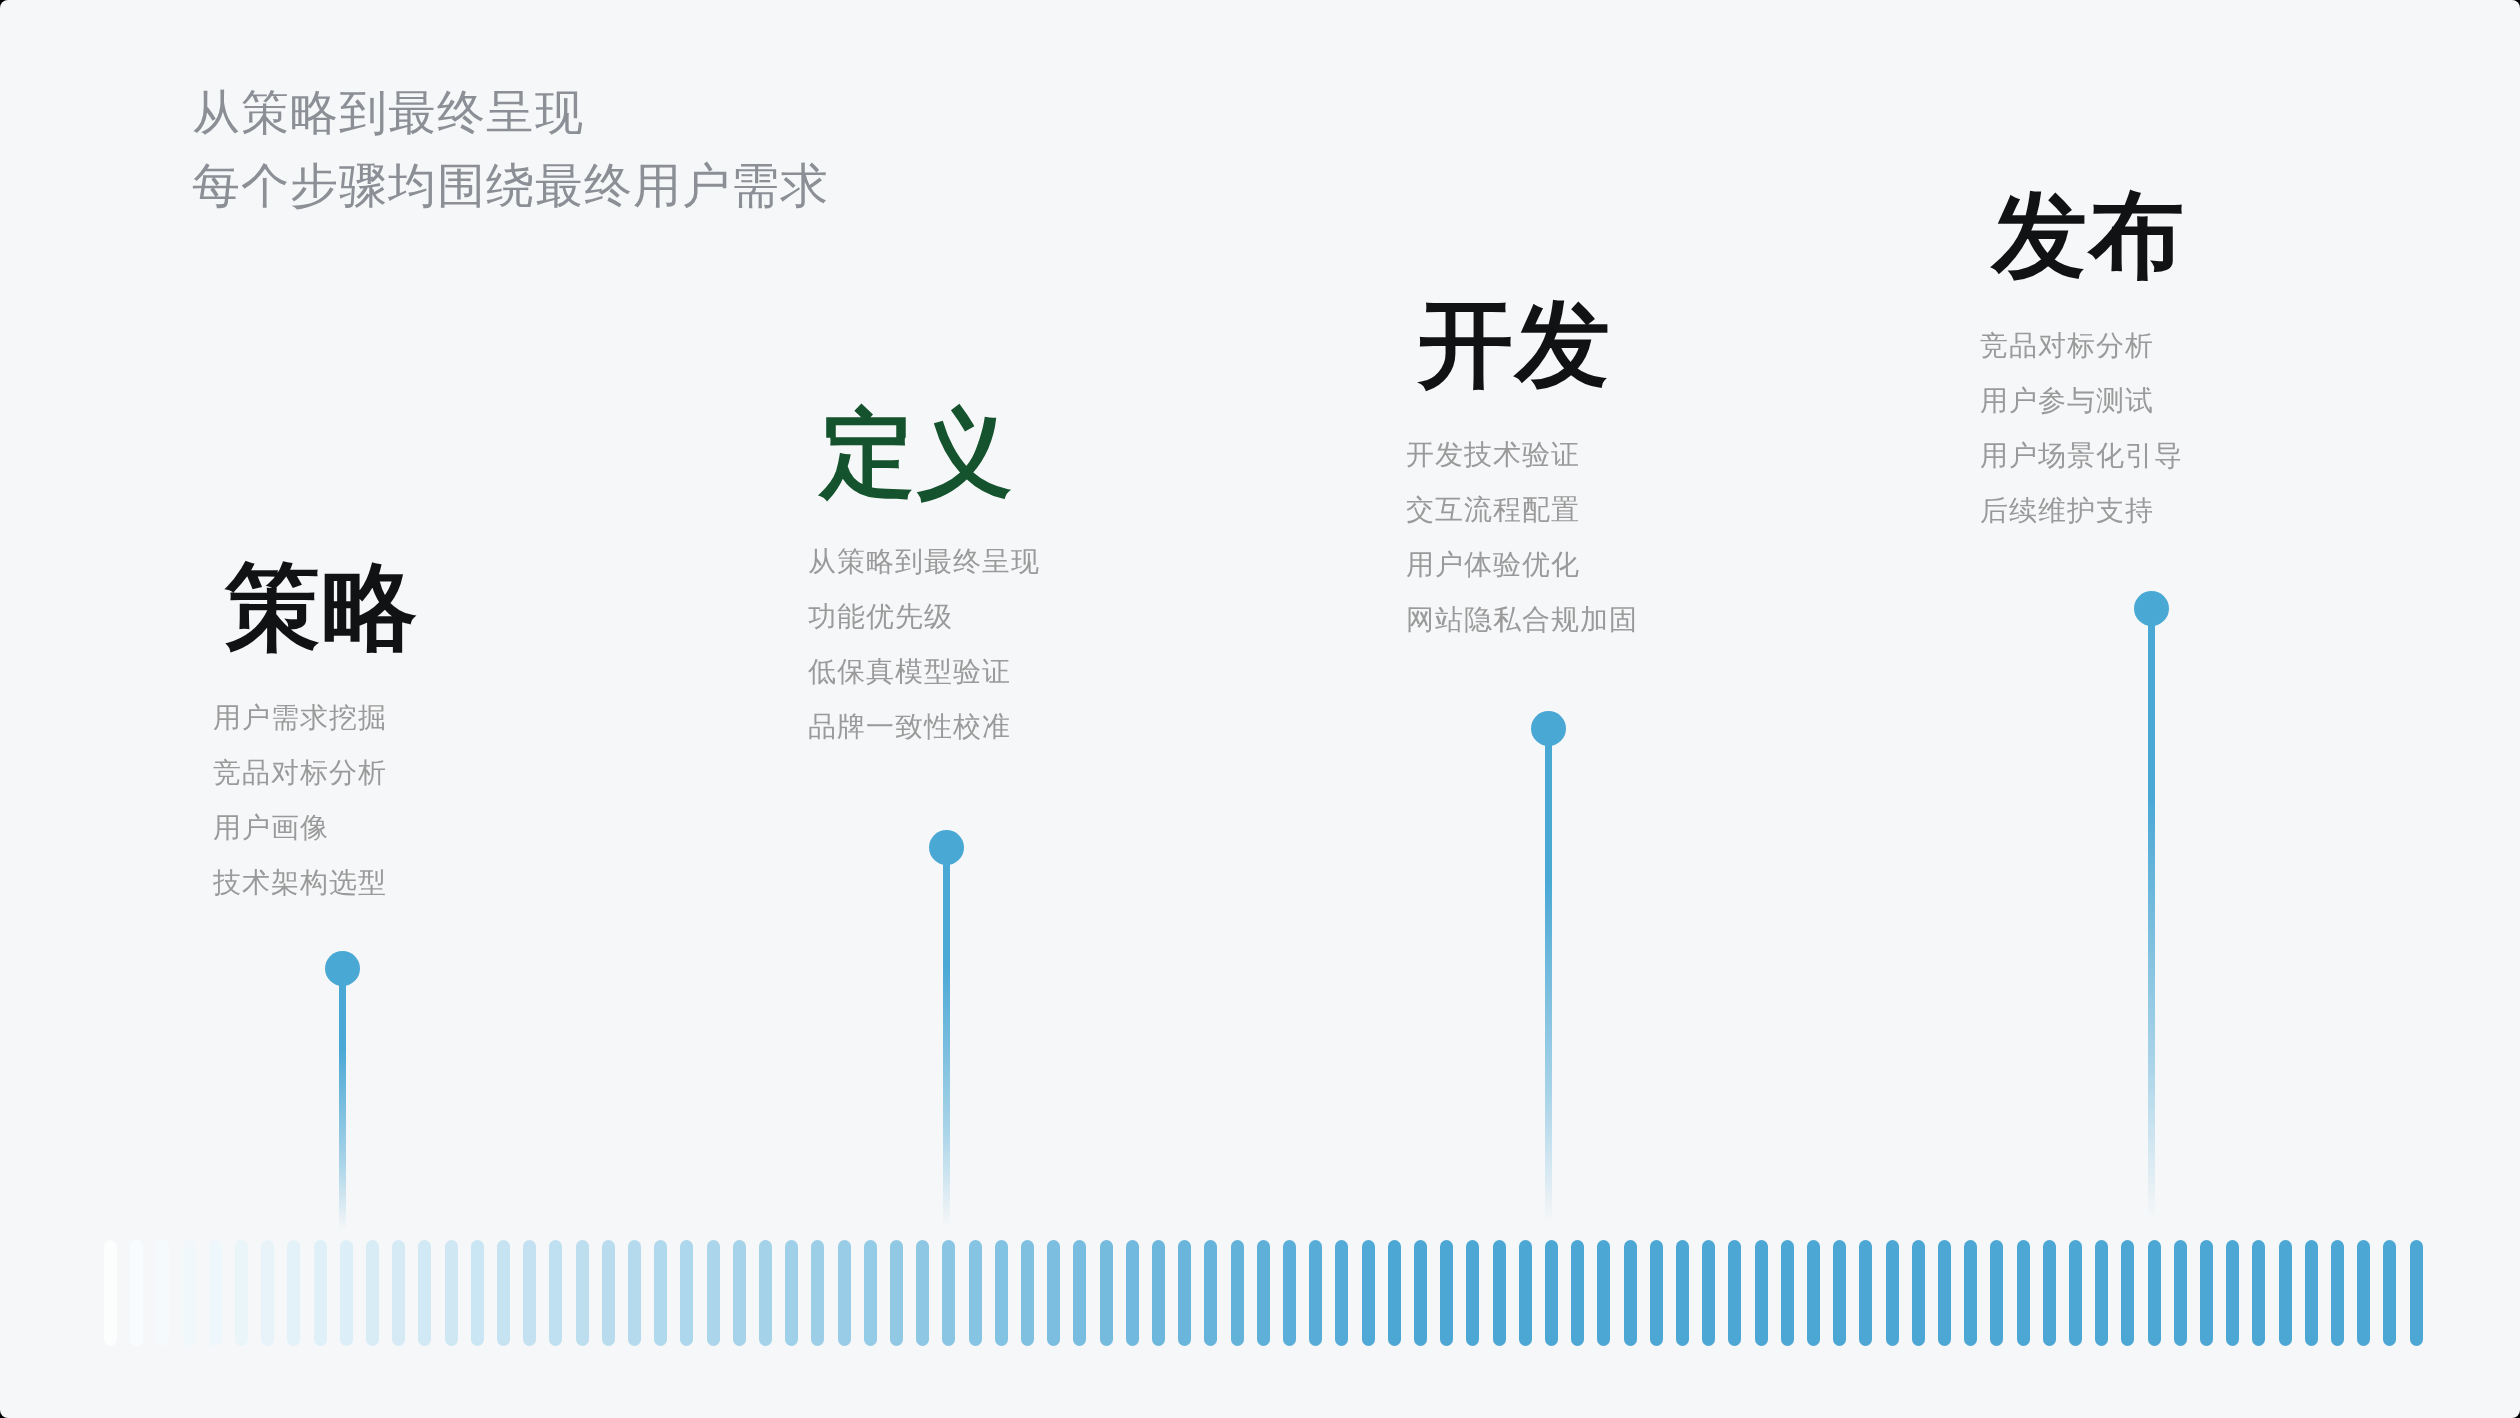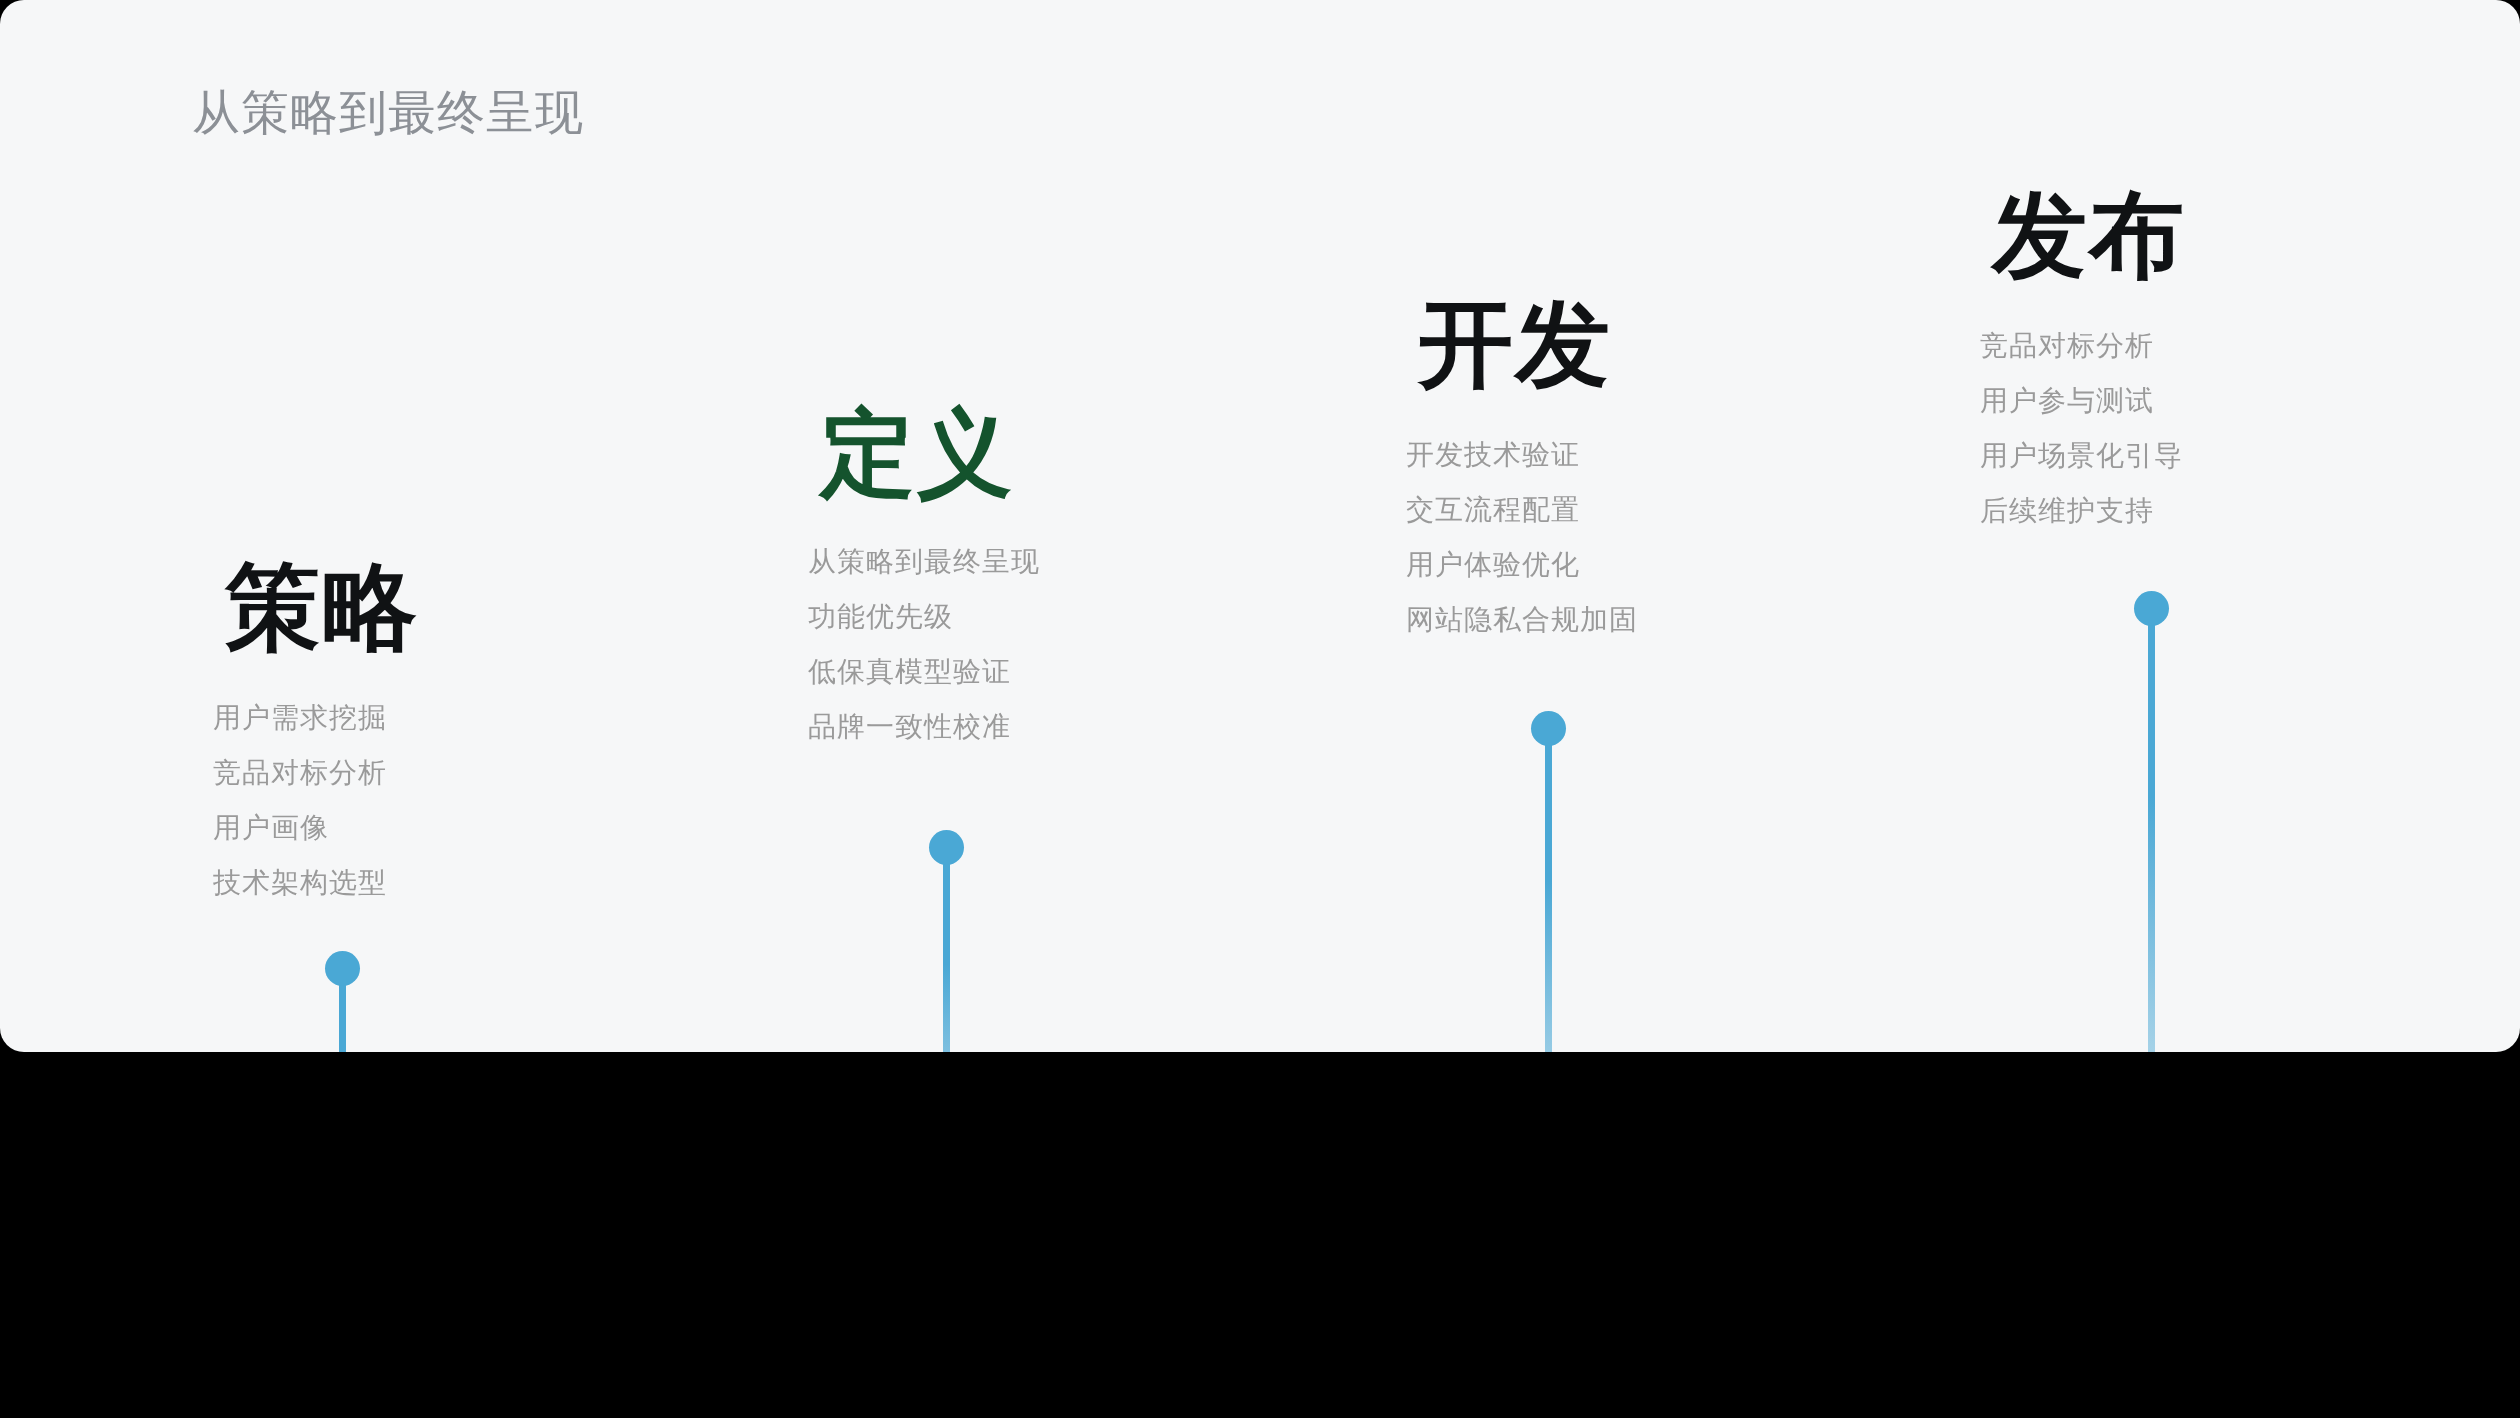--- a/index.html
+++ b/index.html
@@ -1,19 +1,19 @@
 <!DOCTYPE html>
 <html style="--accent: #4AA8D5;"><head>
 <meta charset="utf-8">
 <style>
   html,body{margin:0;padding:0;background:#000;}
   body{width:2520px;height:1418px;font-family:"Liberation Sans","DejaVu Sans",sans-serif;}
   .canvas{
-    position:relative;width:2520px;height:1052px;overflow:hidden;
-    background:#F6F7F8;border-radius:24px;
+    position:relative;width:2520px;height:1418px;overflow:hidden;
+    background:#F6F7F8;border-radius:8px;
   }
   
   .subtitle{
     position:absolute;left:192px;top:76px;
     font-size:48px;line-height:73px;font-weight:500;
     color:#8C9096;letter-spacing:1px;
   }
   
   .stage{display:contents;}
   .stage-1{--col-x:213px;--head-y:548px;--list-y:690px;--dot-x:342px;--dot-y:968px;--stem-h:270px;}
@@ -46,20 +46,21 @@
   .bars{position:absolute;left:0;top:0;width:100%;height:100%;z-index:1;}
   .bar{position:absolute;top:1240px;width:13px;height:106px;border-radius:7px;}
 </style>
 </head>
 <body>
 
 <div class="canvas" style="background: rgb(246, 247, 248);">
 
   <div class="subtitle" style="color: rgb(140, 144, 150);">
     <div>从策略到最终呈现</div>
+    <div>每个步骤均围绕最终用户需求</div>
   </div>
 
   <section class="stage stage-1">
     <h2 class="stage-title" style="color: rgb(16, 18, 20);">策略</h2>
     <ul class="stage-list" style="color: rgb(154, 154, 154);">
       <li>用户需求挖掘</li>
       <li>竞品对标分析</li>
       <li>用户画像</li>
       <li>技术架构选型</li>
     </ul>

